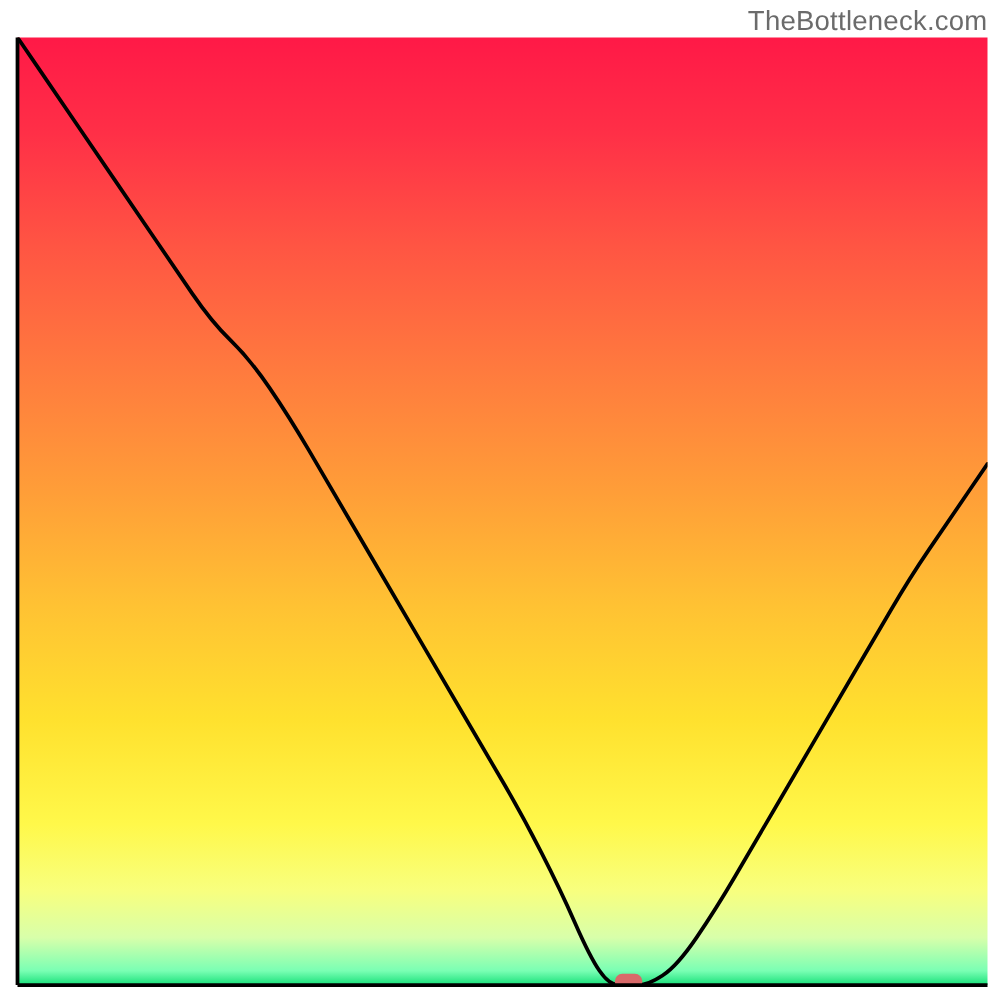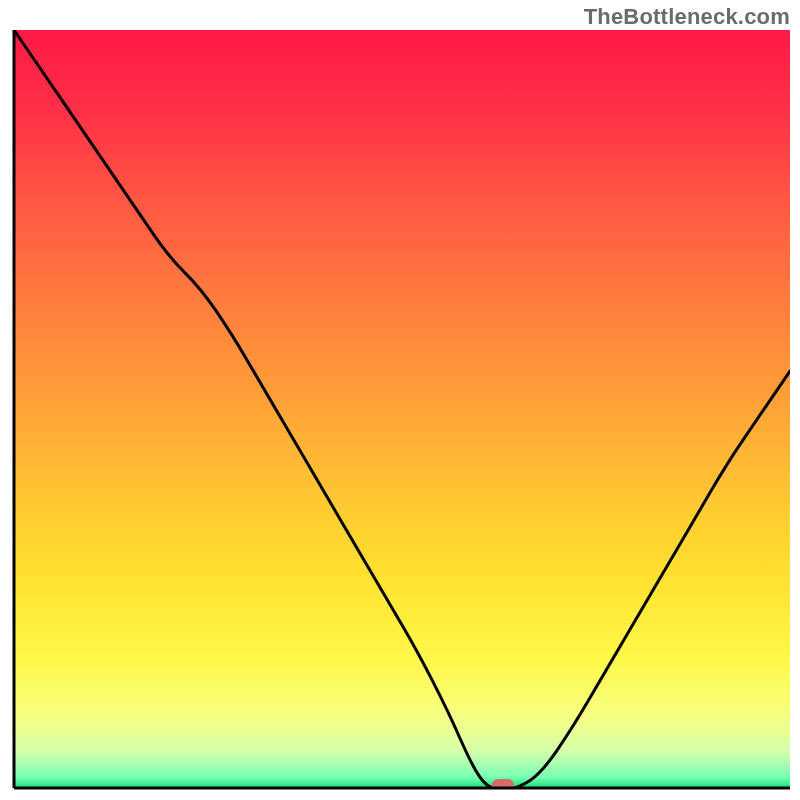--- a/index.html
+++ b/index.html
@@ -15,21 +15,21 @@
     position: relative;
     width: 800px;
     height: 800px;
   }
   .watermark {
     position: absolute;
     top: 4px;
     right: 10px;
     color: #6b6b6b;
     font-size: 22px;
-    font-weight: 700;
+    font-weight: 400;
     letter-spacing: 0.2px;
     z-index: 10;
   }
   svg.chart {
     position: absolute;
     left: 0;
     top: 0;
     width: 800px;
     height: 800px;
   }

